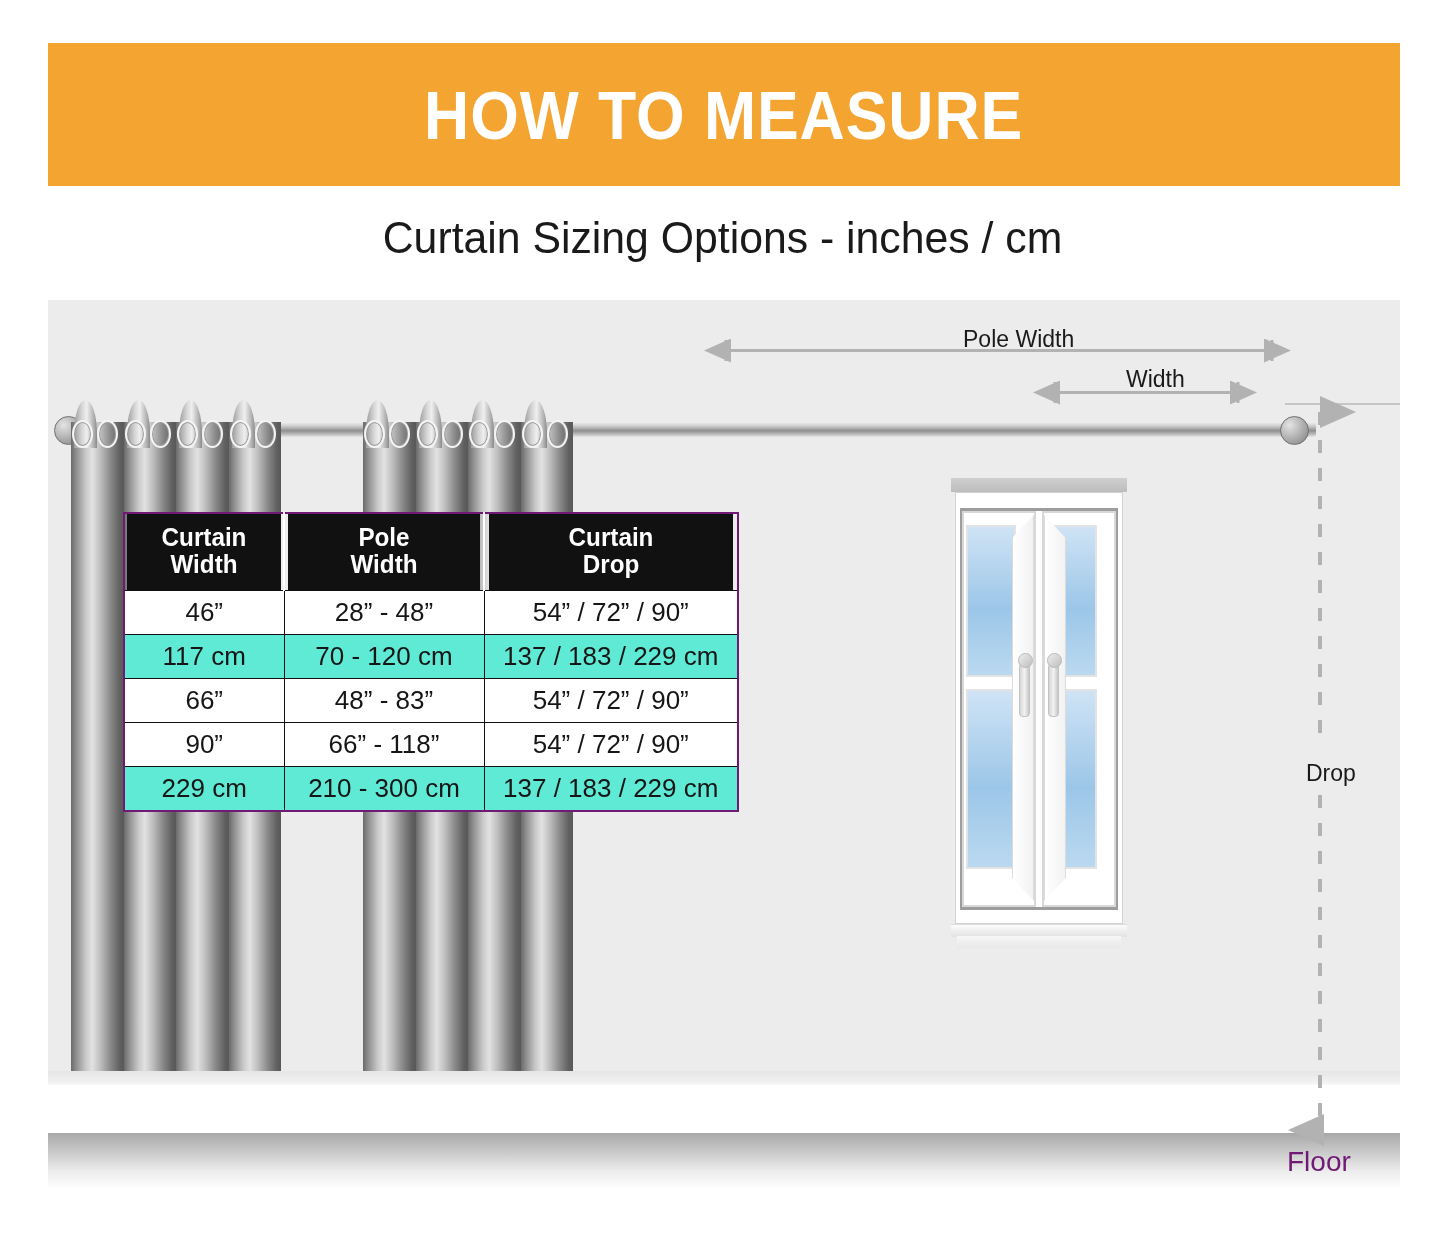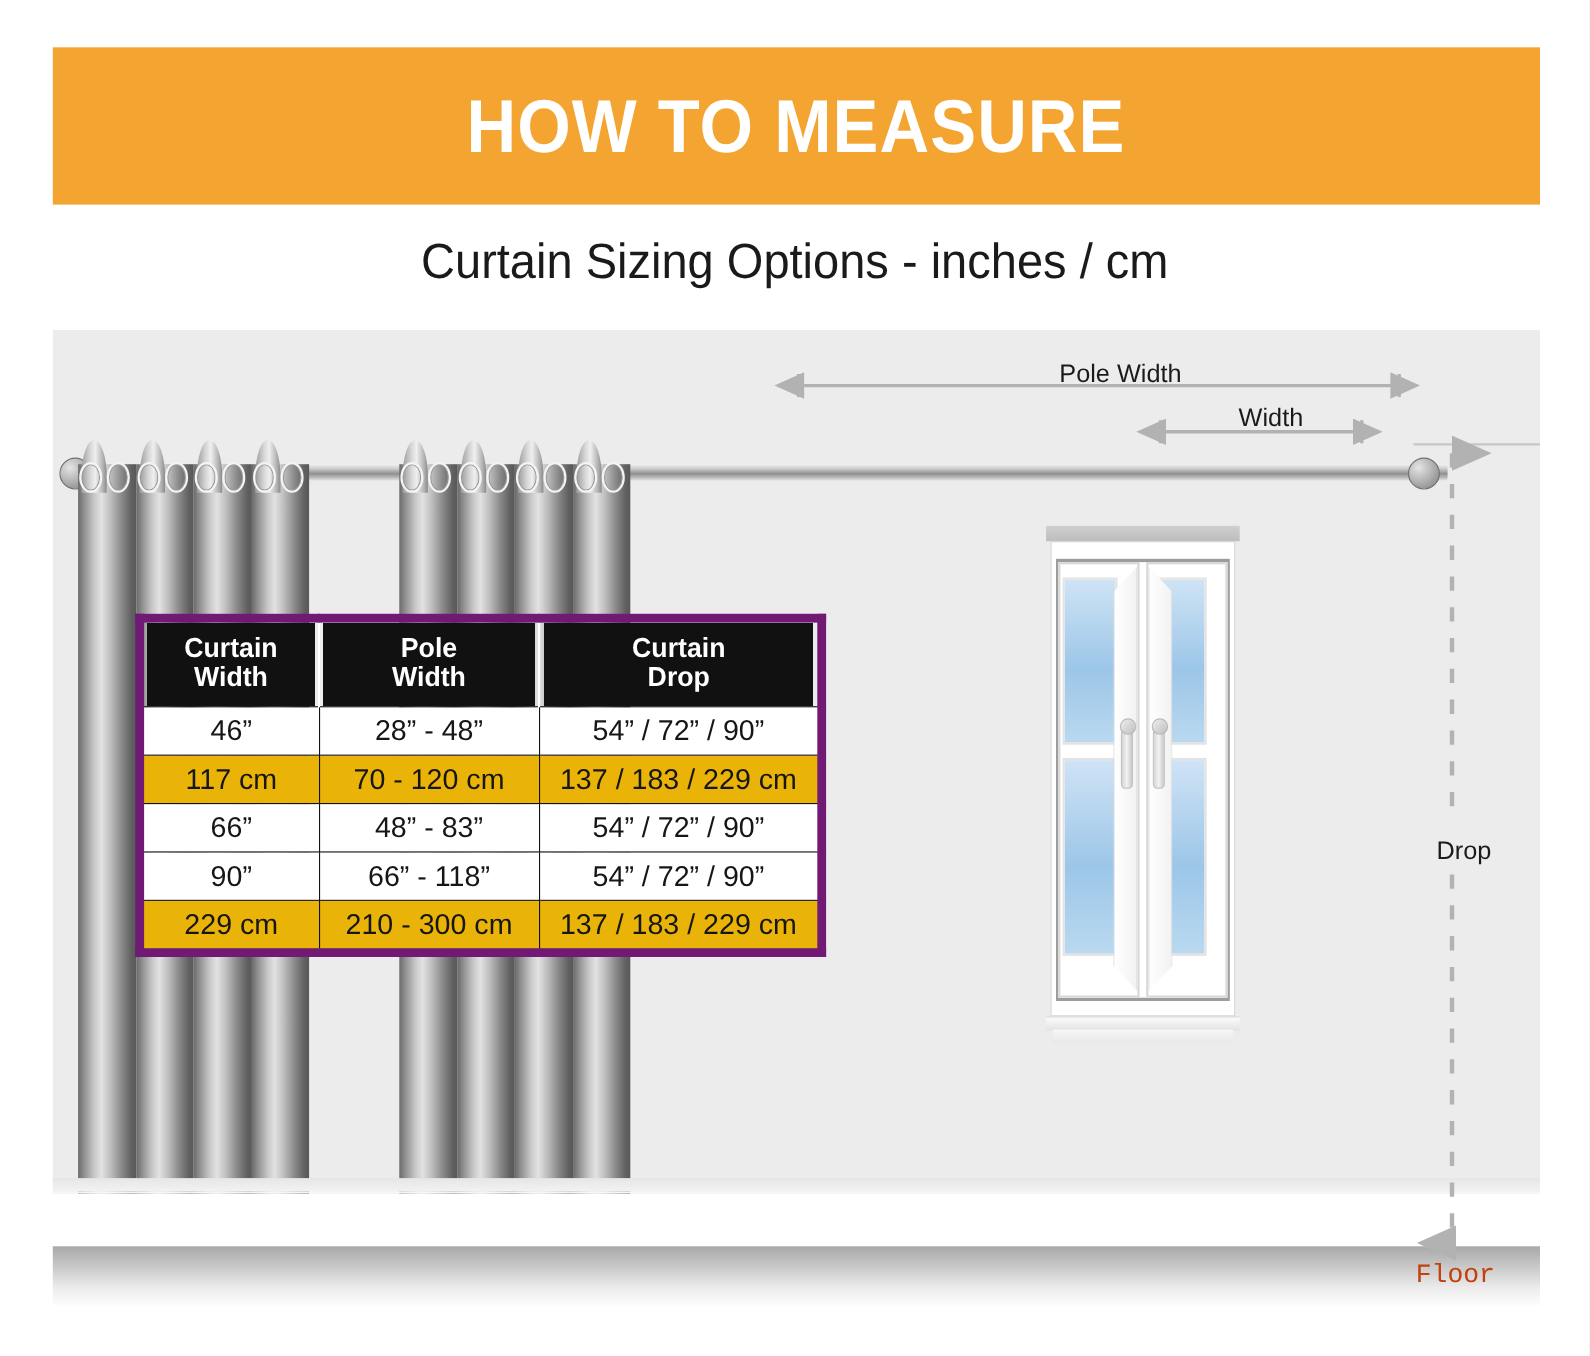--- a/index.html
+++ b/index.html
@@ -47,22 +47,22 @@
     position:absolute;left:0;bottom:2px;width:100%;height:12px;
     background:linear-gradient(180deg,#e6e6e6 0%,#f2f2f2 100%);
   }
   
   .floor-band{
     position:absolute;left:48px;top:1133px;width:1352px;height:54px;
     background:linear-gradient(180deg,#a8a8a8 0%,#c9c9c9 35%,#ececec 70%,#fdfdfd 100%);
   }
   .floor-label{
     position:absolute;left:1287px;top:1146px;
-    font-size:24px;color:#c2410c;
-    font-family:Liberation Mono, monospace;
+    font-size:28px;color:#701a75;
+    font-family:Liberation Sans, sans-serif;
   }
   
   .window{
     position:absolute;left:903px;top:178px;width:176px;height:490px;
   }
   .win-lintel{
     position:absolute;left:0;top:0;width:176px;height:14px;
     background:linear-gradient(180deg,#cfcfcf,#bdbdbd);
   }
   .win-frame{
@@ -179,43 +179,43 @@
   .dim-label{
     position:absolute;color:#1a1a1a;font-size:23px;
     font-family:"Liberation Sans",sans-serif;white-space:nowrap;margin-left:16px;
   }
   .dim-pole-label{left:947px;top:326px;}
   .dim-width-label{left:1110px;top:366px;}
   .dim-drop-label{left:1290px;top:760px;}
   .arrow-svg{position:absolute;left:0;top:0;pointer-events:none;}
   
   .sizing-table{
-    position:absolute;left:123px;top:558px;
+    position:absolute;left:123px;top:512px;
     border-collapse:collapse;
-    border:8px solid #701a75;
+    border:2px solid #701a75;
     font-family:"Liberation Sans Narrow","Liberation Sans",sans-serif;
   }
   .sizing-table th{
     background:#111111;color:#ffffff;
     font-size:25px;font-weight:700;line-height:1.08;
     padding:10px 6px 12px;
     border-right:2px solid #ffffff;
     vertical-align:middle;
     transform:scaleX(0.97);
   }
   .sizing-table th:last-child{border-right:none;}
   .sizing-table td{
     font-size:26px;color:#161616;text-align:center;
     padding:6px 10px;
     border:1px solid #111111;
     white-space:nowrap;
     font-weight:400;
   }
   .sizing-table tr.inch td{background:#ffffff;margin-left:17px;}
-  .sizing-table tr.cm td{background:#eab308;}
+  .sizing-table tr.cm td{background:#5eead4;}
   .col-a{width:146px;}
   .col-b{width:186px;}
   .col-c{width:240px;}
 </style>
 </head>
 <body>
 
 <div class="header-banner">
   <div class="header-title">HOW TO MEASURE</div>
 </div>

